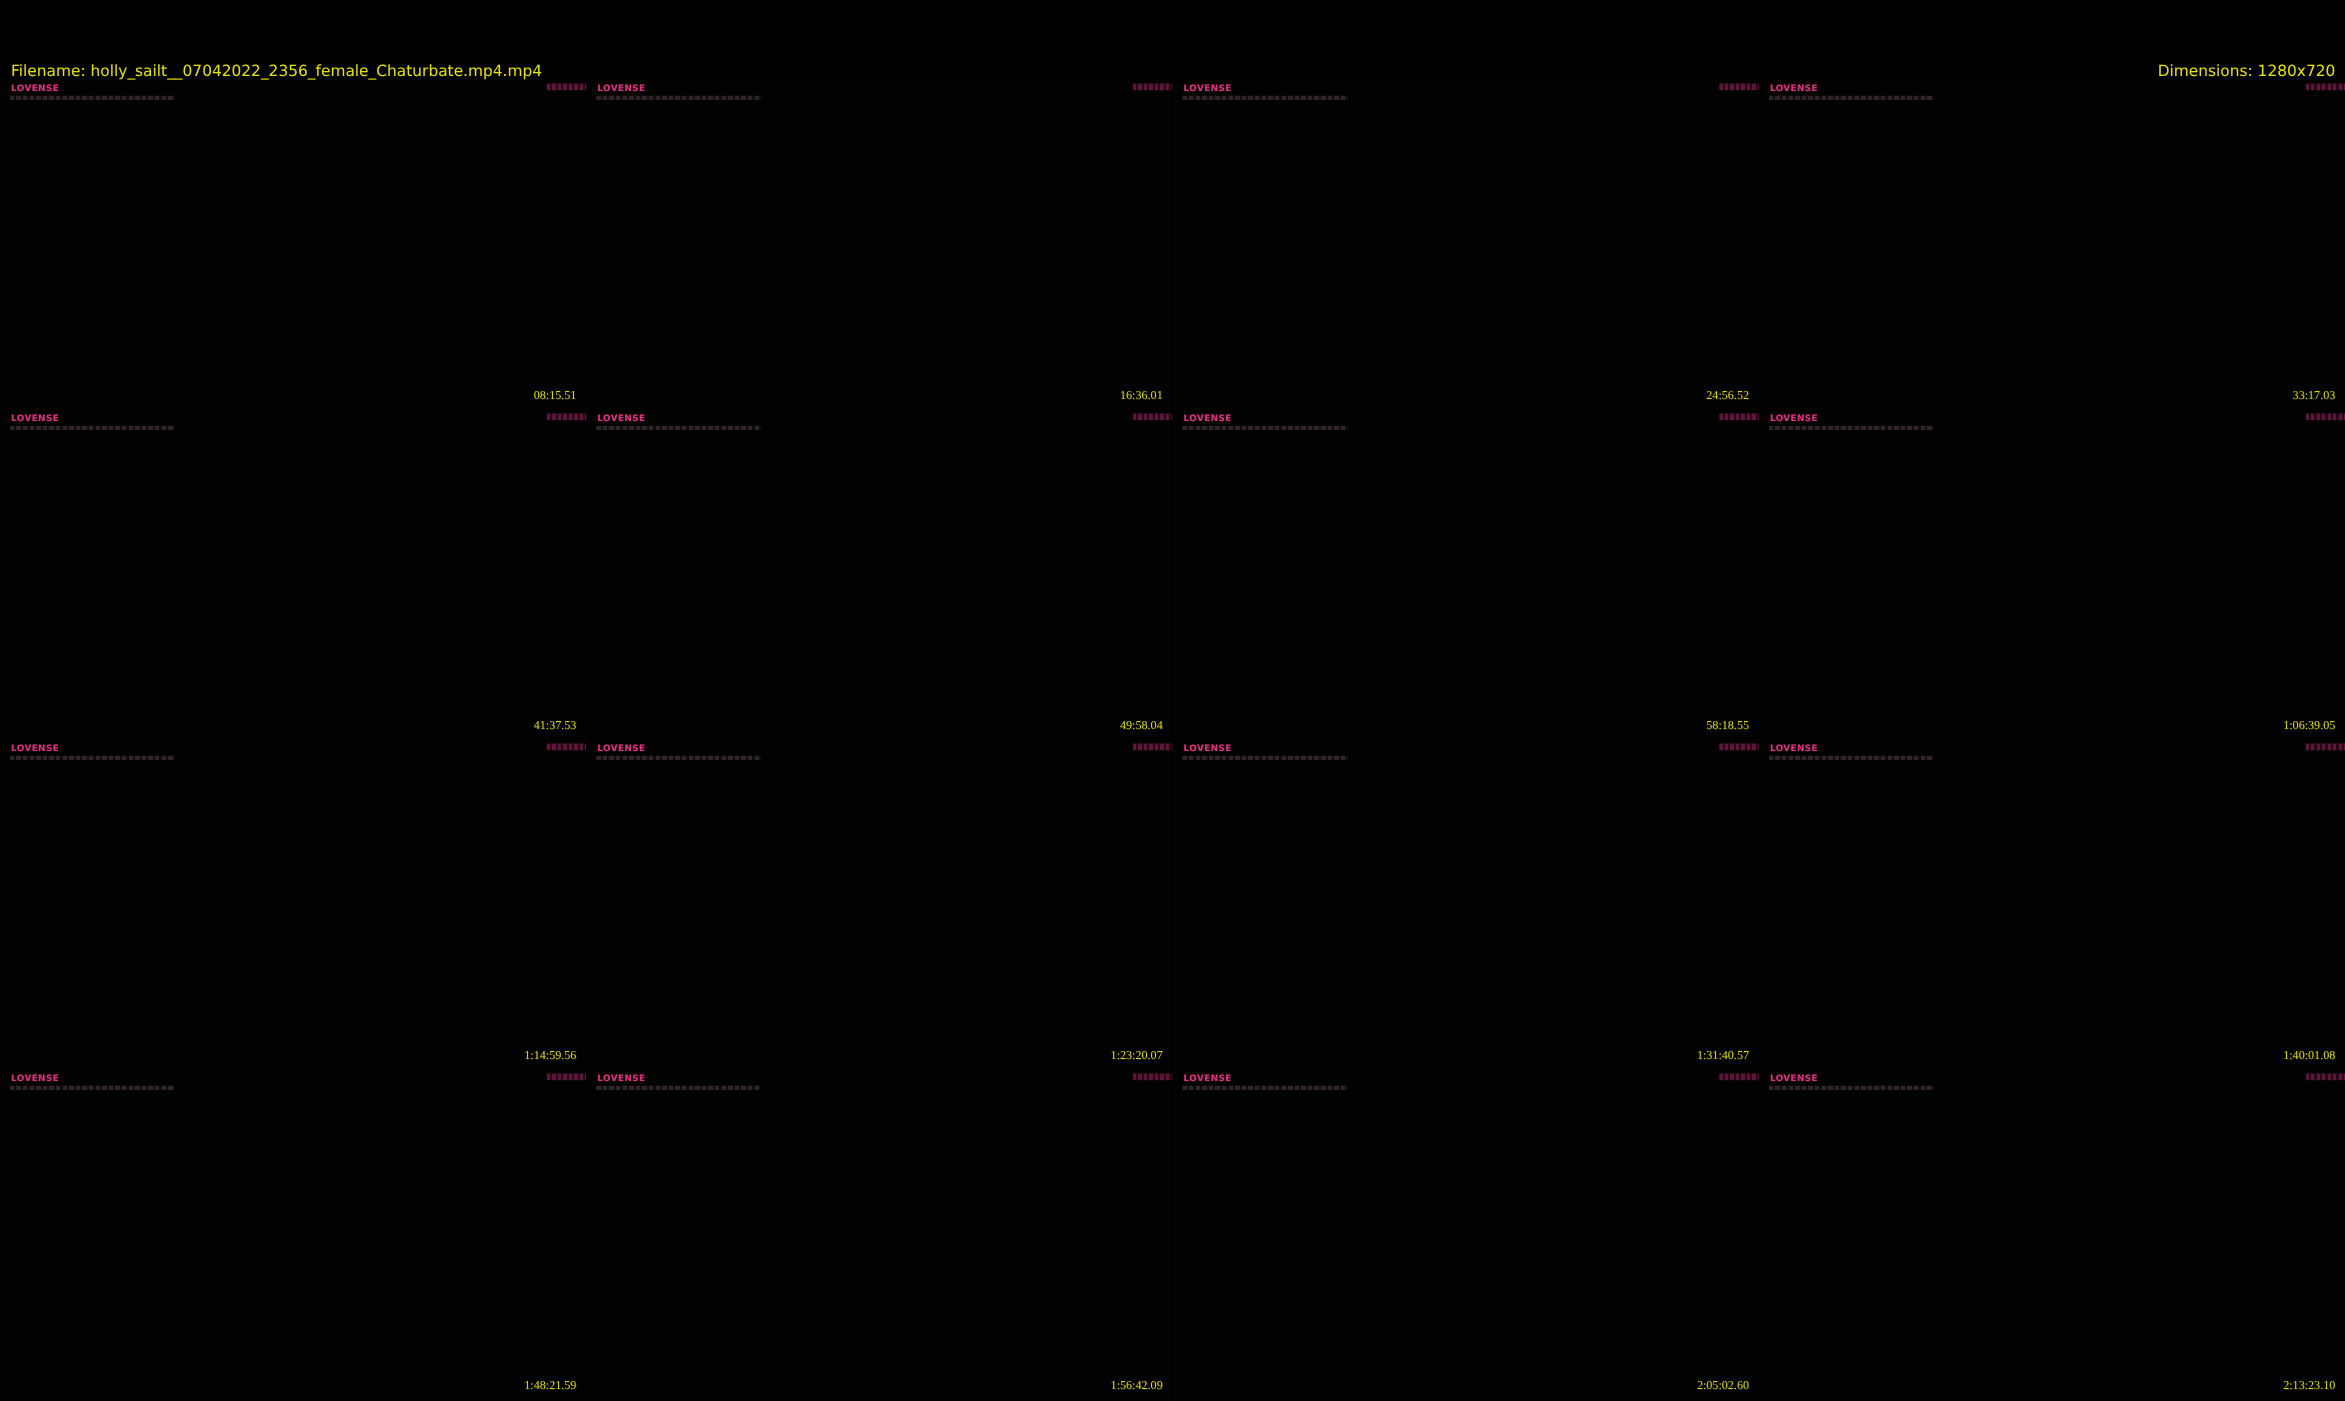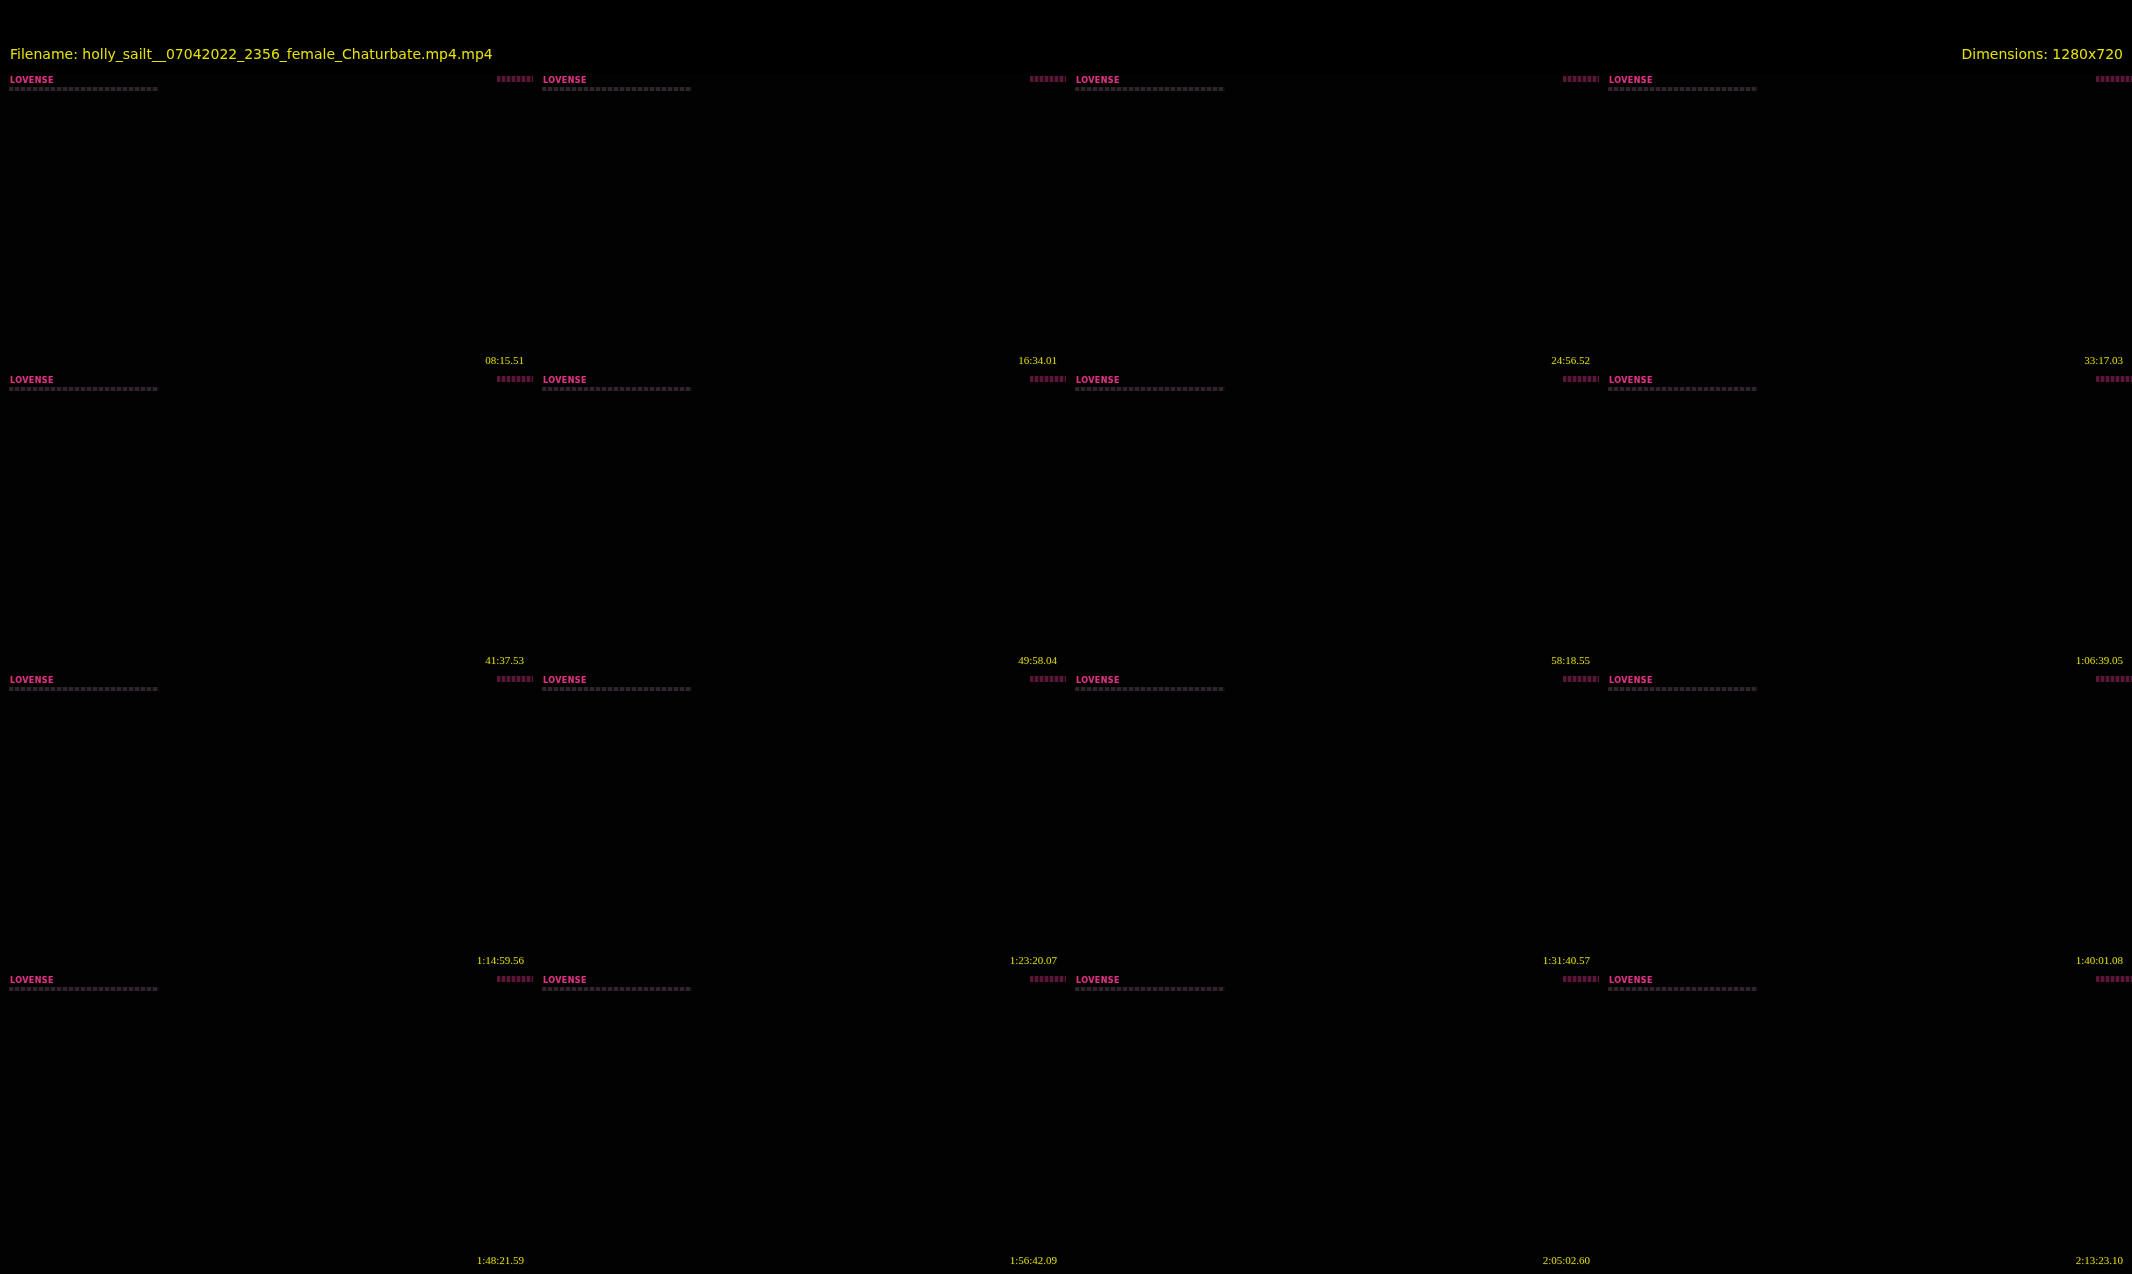--- a/index.html
+++ b/index.html
@@ -11,21 +11,21 @@
   *{margin:0;padding:0;box-sizing:border-box;}
   html,body{background:var(--bg);}
   .sheet{
     position:relative;
     width:2132px;height:1274px;
     background:var(--bg);
     font-family:"DejaVu Sans", sans-serif;
     overflow:hidden;
   }
   .header{
-    position:absolute;top:0;left:0;
+    position:absolute;top:11px;left:0;
     width:2132px;height:74px;
   }
   .header-left{
     position:absolute;left:10px;top:7px;
     color:var(--accent);
     font-size:14px;line-height:19px;
     white-space:pre;
   }
   .header-right{
     position:absolute;right:9px;top:7px;
@@ -101,21 +101,21 @@
       <div class="cell">
         <span class="wm-brand">LOVENSE</span>
         <span class="wm-sub"></span>
         <span class="wm-right"></span>
         <span class="ts">08:15.51</span>
       </div>
       <div class="cell">
         <span class="wm-brand">LOVENSE</span>
         <span class="wm-sub"></span>
         <span class="wm-right"></span>
-        <span class="ts">16:34.01</span>
+        <span class="ts">16:36.01</span>
       </div>
       <div class="cell">
         <span class="wm-brand">LOVENSE</span>
         <span class="wm-sub"></span>
         <span class="wm-right"></span>
         <span class="ts">24:56.52</span>
       </div>
       <div class="cell">
         <span class="wm-brand">LOVENSE</span>
         <span class="wm-sub"></span>

